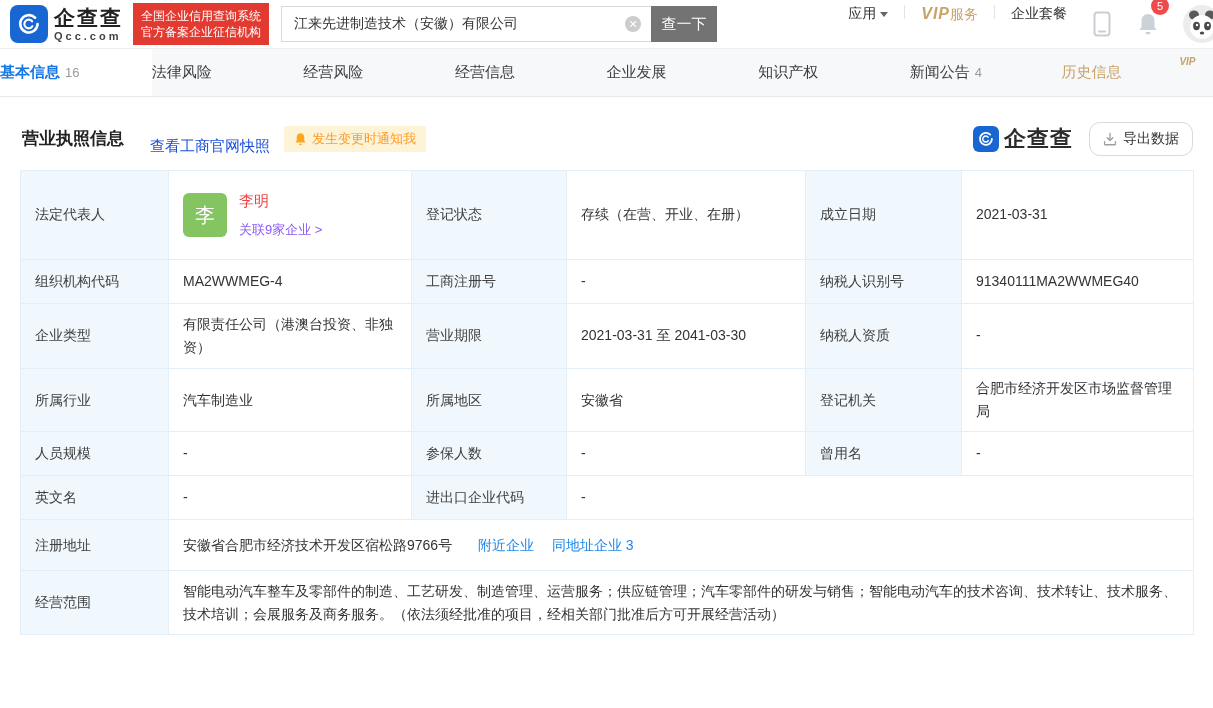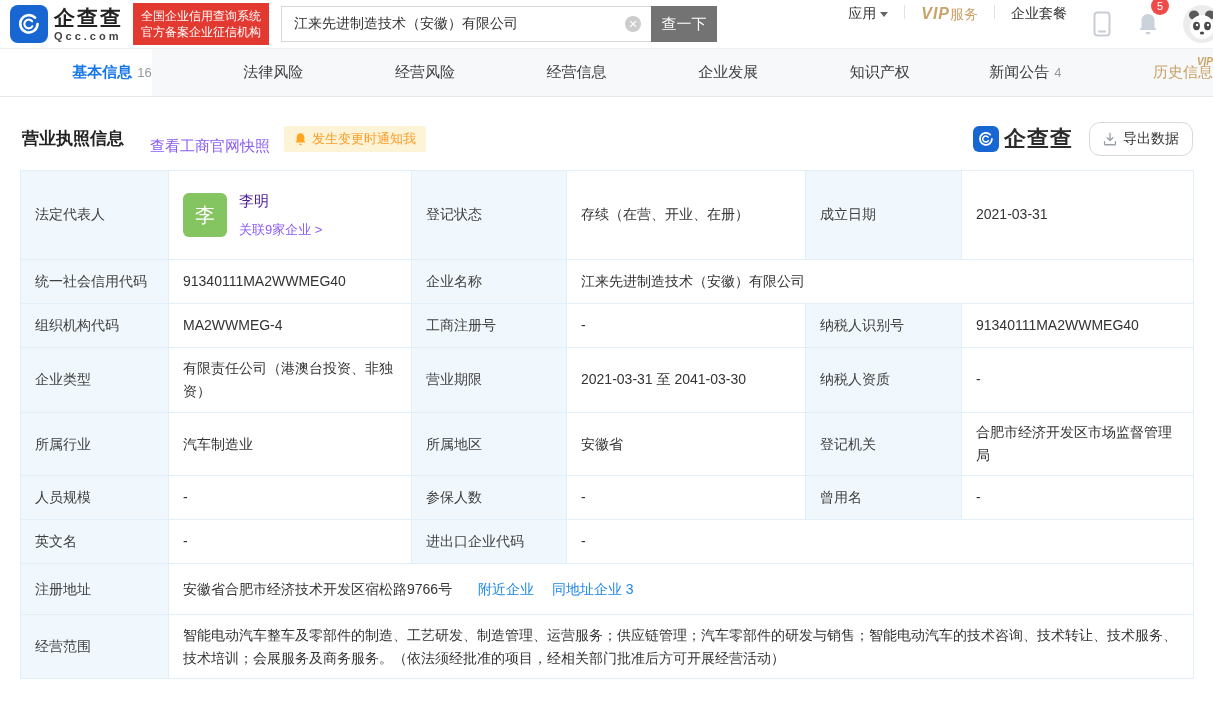--- a/index.html
+++ b/index.html
@@ -36,32 +36,32 @@
   .vip-mark { font-style:italic; font-weight:bold; font-size:16px; letter-spacing:1px; }
   .ic-btn { margin-left:26px; cursor:pointer; position:relative; display:flex; align-items:center; }
   .bell-badge { position:absolute; top:-8px; right:-10px; min-width:18px; height:18px;
                 border-radius:9px; background:#f04b4b; color:#fff; font-size:11px;
                 line-height:18px; text-align:center; padding:0 4px; }
   .avatar-wrap { margin-left:24px; width:30px; height:38px; overflow:visible; cursor:pointer; }
 
   
   .nav { height:49px; background:#f7f8fa; border-top:1px solid #eeeeee;
          border-bottom:1px solid #e8e8e8; display:flex; }
-  .tab { flex:1; display:flex; align-items:center; justify-content:flex-end; font-size:15px;
+  .tab { flex:1; display:flex; align-items:center; justify-content:flex-start; font-size:15px;
          color:#3d3d3d; cursor:pointer; position:relative; }
   .tab.active { background:#fff; color:#1677e6; font-weight:bold; }
   .tab .cnt { font-size:13px; color:#999; margin-left:5px; font-weight:normal; }
   .tab.gold { color:#c9a268; }
   .vip-sup { position:absolute; top:7px; margin-left:118px; font-size:10px; font-style:italic;
              font-weight:bold; color:#c9a268; }
 
   
   .section-head { display:flex; align-items:center; padding:24px 20px 14px 22px; }
   .sec-title { font-size:17px; font-weight:bold; color:#222; }
-  .snap-link { font-size:15px; color:#8b5cf6; margin-left:26px; cursor:pointer; text-decoration:none;margin-top:16px; }
+  .snap-link { font-size:15px; color:#1d4ed8; margin-left:26px; cursor:pointer; text-decoration:none;margin-top:16px; }
   .notify-badge { display:flex; align-items:center; margin-left:14px; background:#fdf3d7;
                   color:#ff9a23; font-size:13px; height:26px; padding:0 10px; border-radius:2px;
                   cursor:pointer; }
   .notify-badge svg { margin-right:5px; }
   .sec-right { margin-left:auto; display:flex; align-items:center; }
   .stamp { display:flex; align-items:center; margin-right:16px; }
   .stamp-icon { width:26px; height:26px; border-radius:6px; background:#1766d1;
                 display:flex; align-items:center; justify-content:center; }
   .stamp-txt { font-size:22px; font-weight:bold; color:#2b2b2b; margin-left:5px; letter-spacing:1px; }
   .export-btn { display:flex; align-items:center; height:34px; padding:0 13px;
@@ -73,21 +73,21 @@
   .lic-table { margin:0 20px; border-collapse:collapse; width:1173px; table-layout:fixed; }
   .lic-table td { border:1px solid #e2eef8; font-size:14px; padding:8px 14px;
                   vertical-align:middle; word-break:break-all; line-height:1.65; }
   td.lbl { background:#f1f8fd; color:#404040; }
   td.val { color:#333; }
   .rep-cell { display:flex; align-items:center; }
   .rep-avatar { width:44px; height:44px; border-radius:6px; background:#85c561; color:#fff;
                 font-size:20px; display:flex; align-items:center; justify-content:center;
                 flex:none; cursor:pointer; }
   .rep-info { margin-left:12px; }
-  .rep-name { color:#4c1d95; font-size:15px; cursor:pointer; display:block; }
+  .rep-name { color:#ef4444; font-size:15px; cursor:pointer; display:block; }
   .rep-rel { color:#8b5cf6; font-size:13px; cursor:pointer; display:block; margin-top:5px; }
   .addr-link { color:#1e87e8; cursor:pointer; margin-left:22px; white-space:nowrap; }
 </style>
 </head>
 <body>
 
 <div class="topbar">
   <div class="logo">
     <div class="logo-icon">
       <svg width="26" height="26" viewBox="0 0 24 24" fill="none">
@@ -226,26 +226,20 @@
           <a class="rep-rel">关联9家企业 &gt;</a>
         </span>
       </div>
     </td>
     <td class="lbl">登记状态</td>
     <td class="val">存续（在营、开业、在册）</td>
     <td class="lbl">成立日期</td>
     <td class="val">2021-03-31</td>
   </tr>
   <tr style="height:44px">
-    <td class="lbl">统一社会信用代码</td>
-    <td class="val">91340111MA2WWMEG40</td>
-    <td class="lbl">企业名称</td>
-    <td class="val" colspan="3">江来先进制造技术（安徽）有限公司</td>
-  </tr>
-  <tr style="height:44px">
     <td class="lbl">组织机构代码</td>
     <td class="val">MA2WWMEG-4</td>
     <td class="lbl">工商注册号</td>
     <td class="val">-</td>
     <td class="lbl">纳税人识别号</td>
     <td class="val">91340111MA2WWMEG40</td>
   </tr>
   <tr style="height:65px">
     <td class="lbl">企业类型</td>
     <td class="val">有限责任公司（港澳台投资、非独资）</td>

